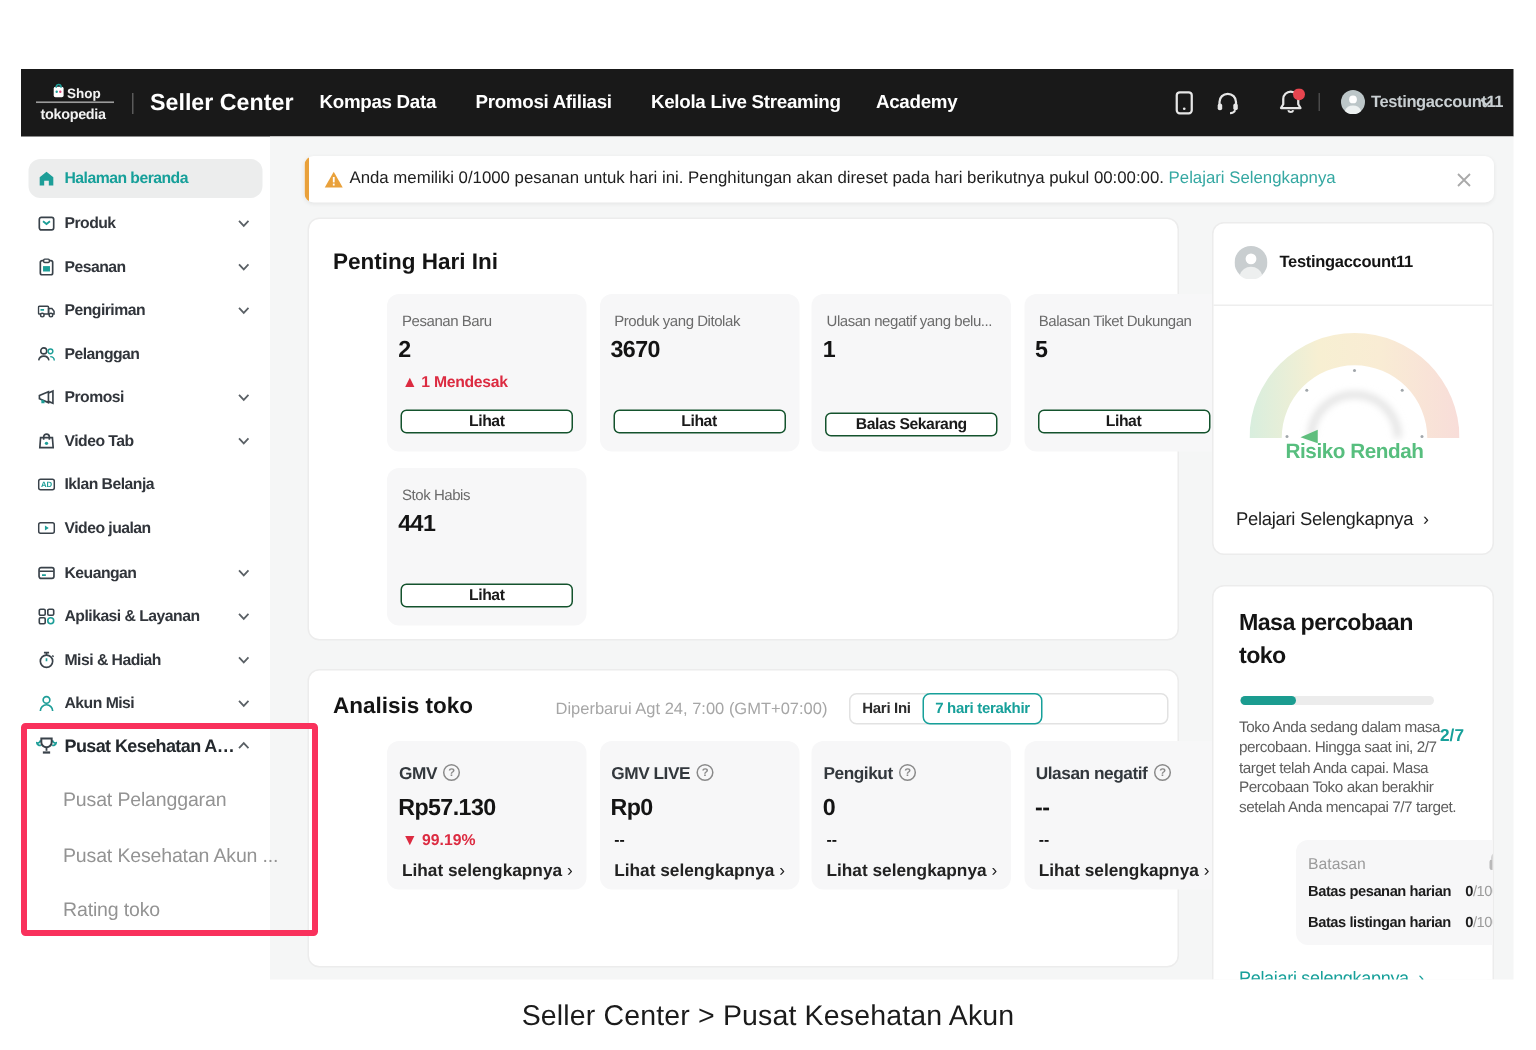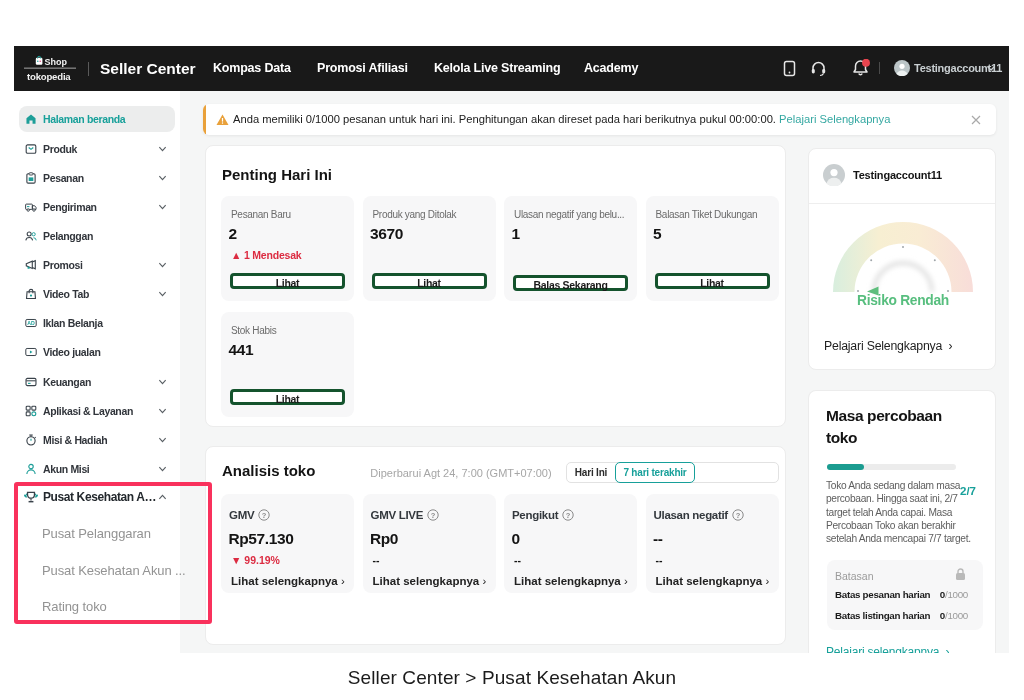--- a/index.html
+++ b/index.html
@@ -11,22 +11,22 @@
 #nav .navitem{position:absolute;top:0;height:45px;line-height:45px;color:#fff;font-weight:bold;font-size:12.5px;letter-spacing:-0.2px;}
 
 .siderow{position:absolute;left:14px;width:166px;height:26px;}
 .siderow .icon{position:absolute;left:11px;top:50%;transform:translateY(-50%);width:12px;height:12px;}
 .siderow .lbl{position:absolute;left:29px;top:50%;transform:translateY(-50%);font-size:10.5px;letter-spacing:-0.35px;font-weight:bold;color:#31353B;white-space:nowrap;}
 .siderow .chev{position:absolute;right:13px;top:50%;transform:translateY(-50%);width:9px;height:9px;}
 .subrow{position:absolute;left:42px;font-size:13px;letter-spacing:-0.1px;color:#939393;white-space:nowrap;transform:translateY(-50%);}
 
 #contentbg{left:180px;top:91px;width:829px;height:562px;background:#F5F6F6;}
 .card{position:absolute;background:#fff;border:1px solid #ECECEC;border-radius:8px;}
-.subcard{position:absolute;background:#F7F7F8;border-radius:8px;}
-.btn{position:absolute;background:#fff;border:3px solid #14532d;border-radius:4px;text-align:center;font-size:10.5px;letter-spacing:-0.3px;font-weight:bold;color:#1a1a1a;height:16px;line-height:14px;left:9px;right:9px;}
+.subcard{position:absolute;background:#F7F7F8;border-radius:8px;margin-left:37px;}
+.btn{position:absolute;background:#fff;border:1px solid #14532d;border-radius:4px;text-align:center;font-size:10.5px;letter-spacing:-0.3px;font-weight:bold;color:#1a1a1a;height:16px;line-height:14px;left:9px;right:9px;}
 .mlabel{position:absolute;left:10px;font-size:10px;letter-spacing:-0.3px;color:#6B6B6B;white-space:nowrap;}
 .mval{position:absolute;left:7.5px;font-size:15.5px;letter-spacing:-0.4px;font-weight:bold;color:#141414;}
 .red{}
 .link13{font-size:11.5px;font-weight:bold;color:#222;}
 </style>
 </head>
 <body>
 
 <div class="abs" id="nav">
 

